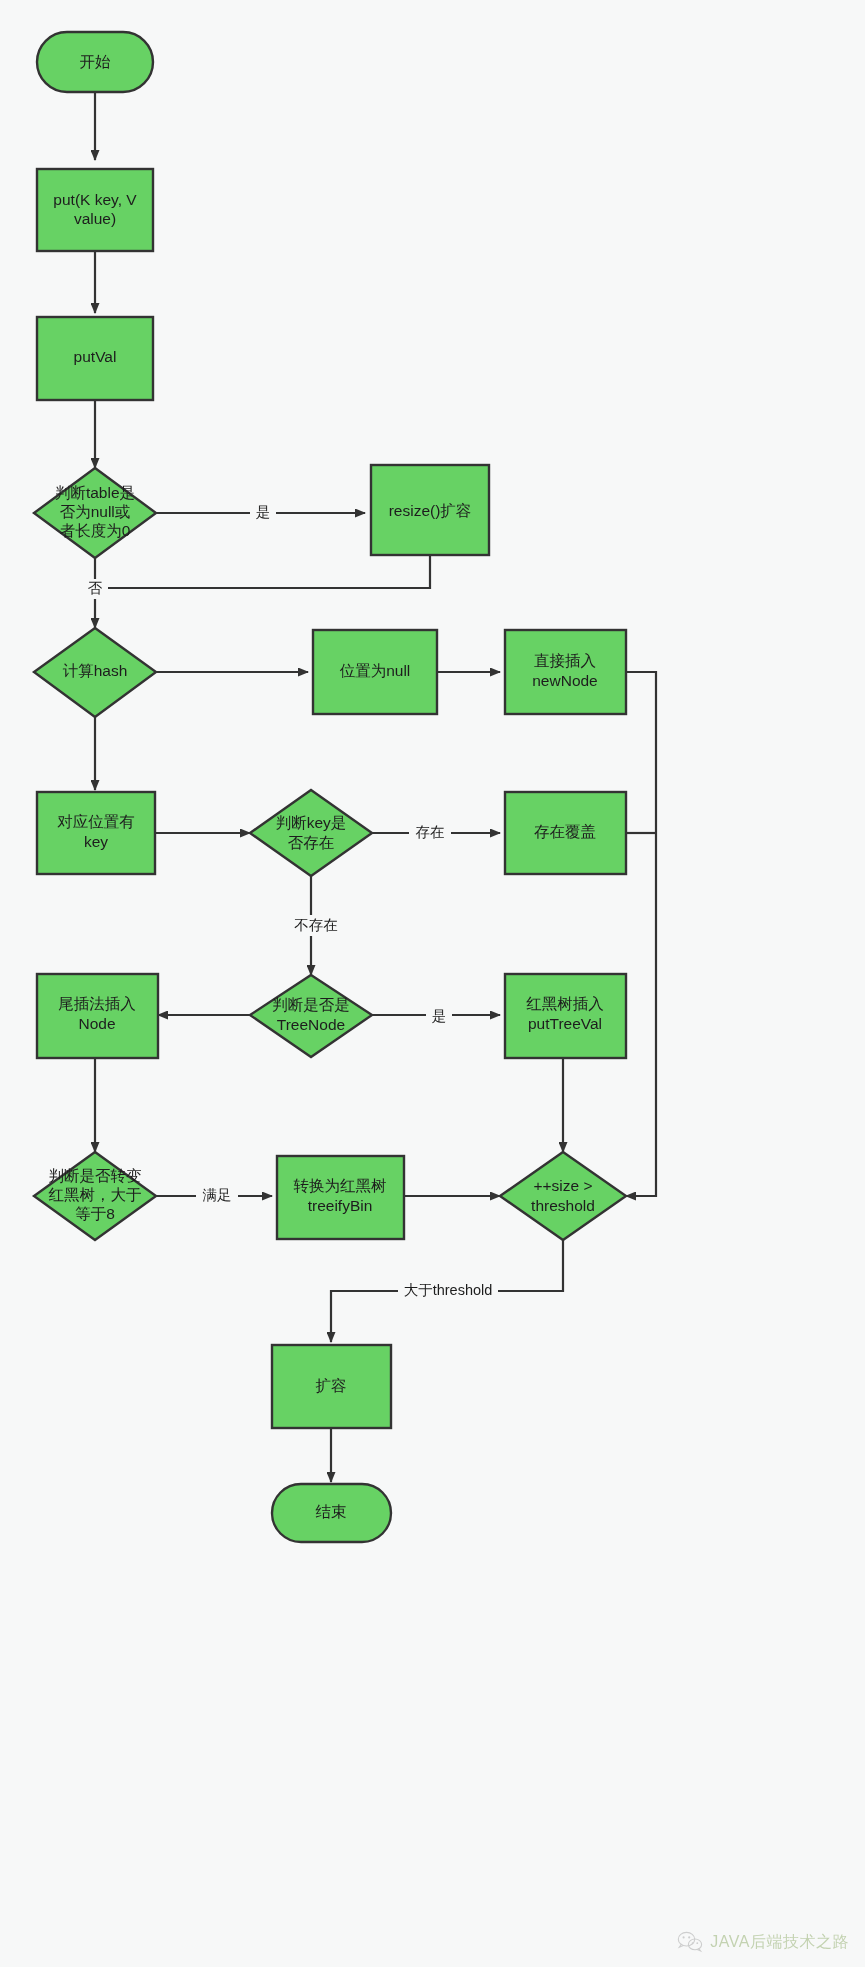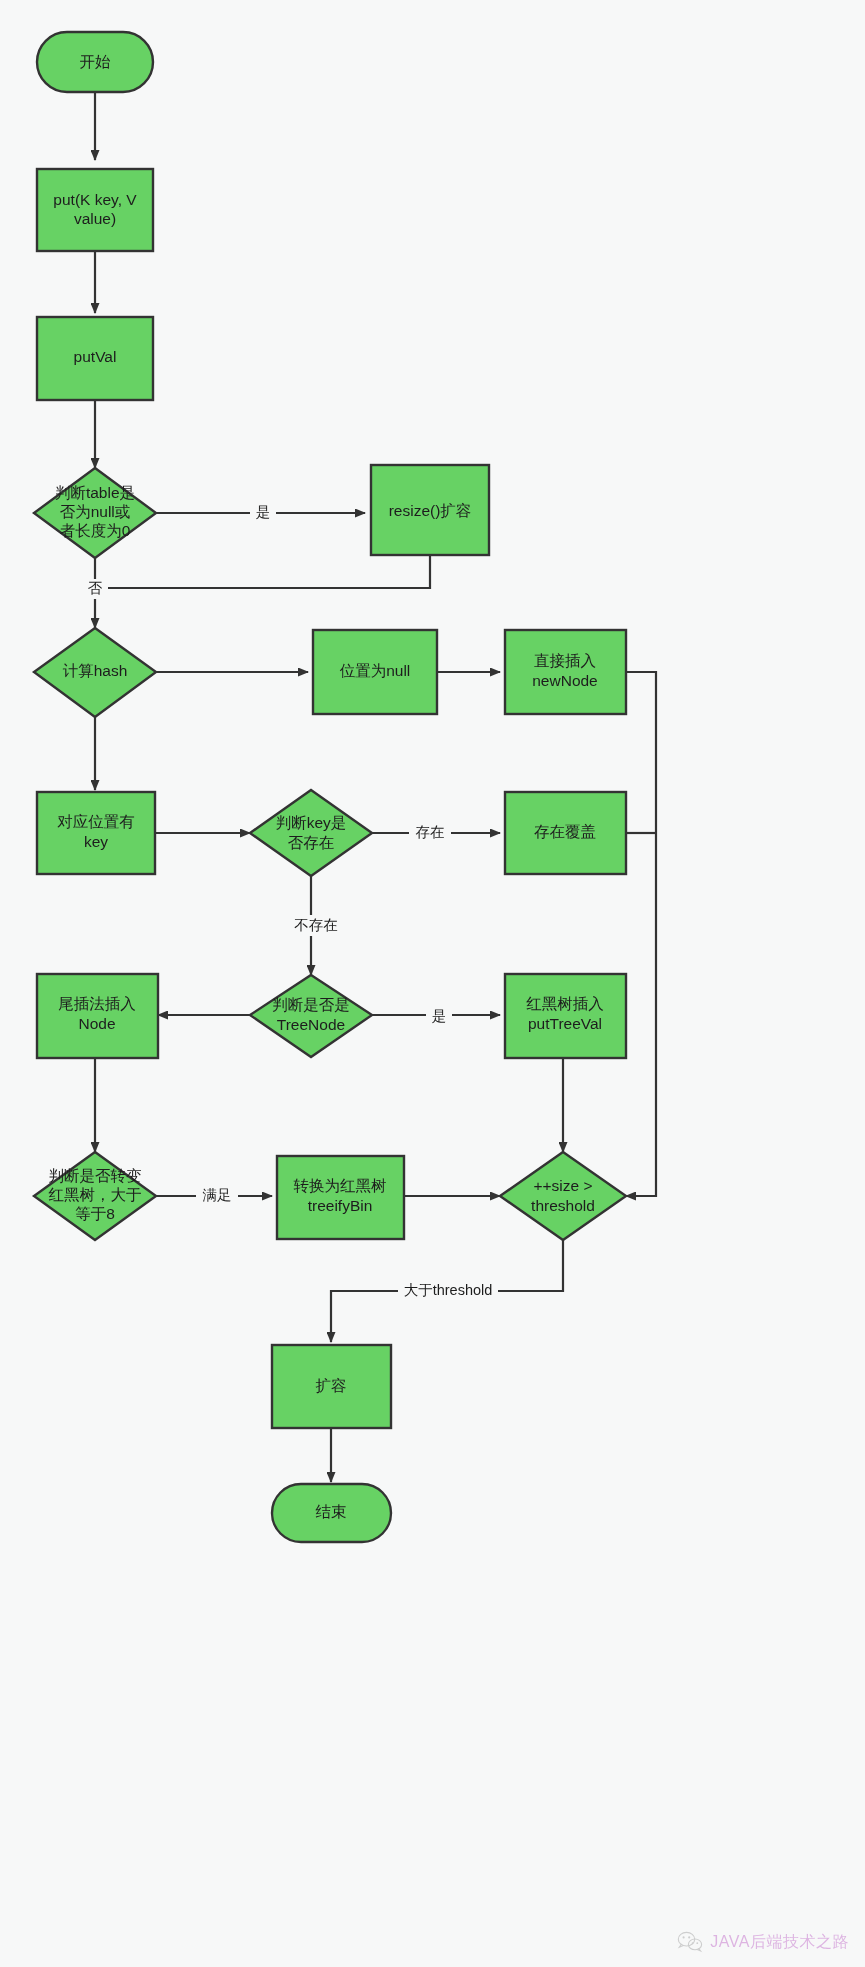--- a/index.html
+++ b/index.html
@@ -52,21 +52,21 @@
     right: 16px;
     bottom: 14px;
     display: flex;
     align-items: center;
     gap: 7px;
     opacity: 0.30;
   }
   .watermark-text {
     font-family: "Liberation Sans", "DejaVu Sans", sans-serif;
     font-size: 16px;
-    color: #a21caf;
+    color: #4d7c0f;
     letter-spacing: 0.5px;
     white-space: nowrap;
   }
   .wechat-icon { flex: 0 0 auto; }
 </style>
 </head>
 <body>
 
 <div id="canvas-wrap">
 

